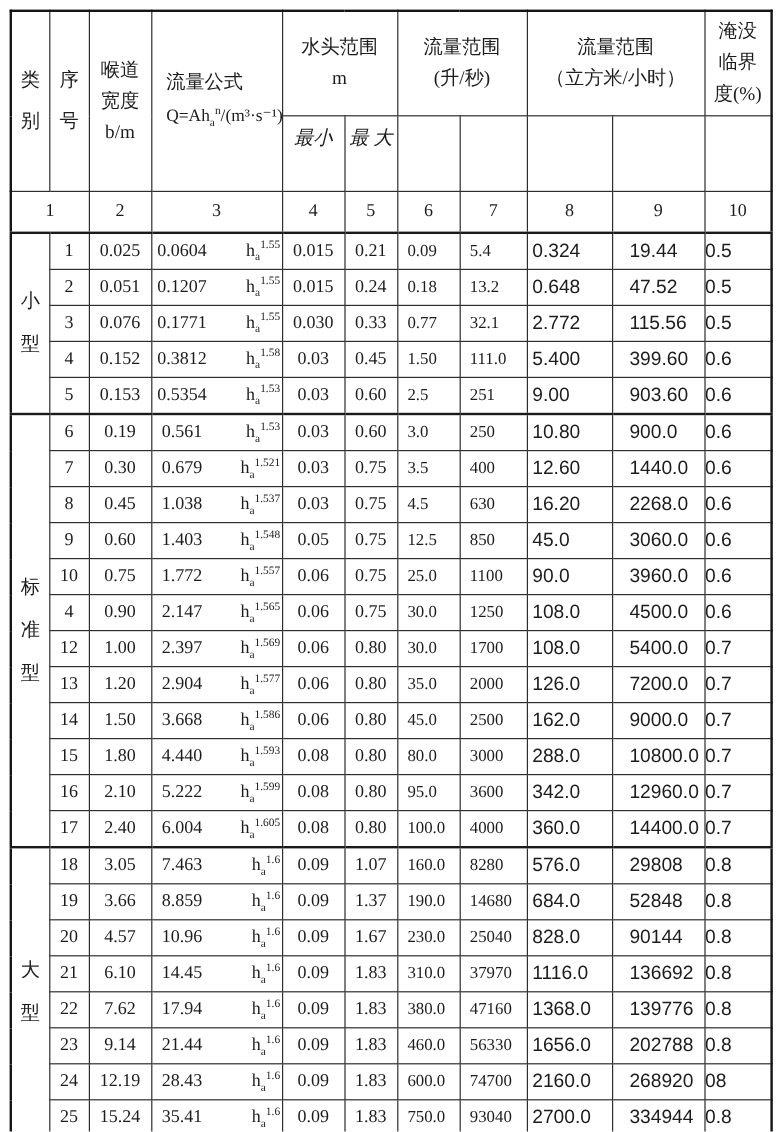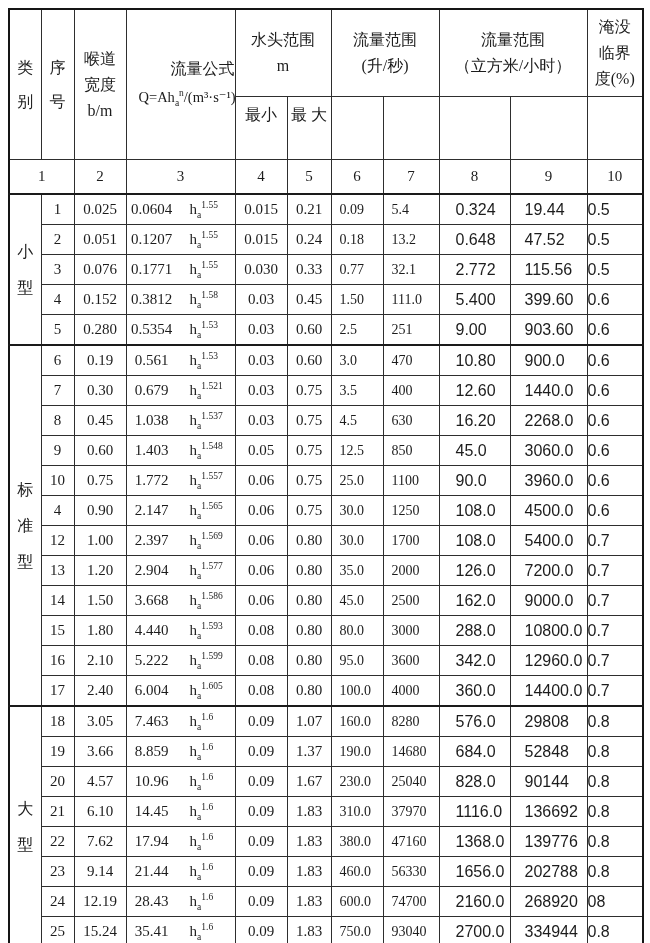--- a/index.html
+++ b/index.html
@@ -23,49 +23,49 @@
     font-size:15px;
     overflow:hidden;
   }
   
   col.c1{width:32px}col.c2{width:33px}col.c3{width:52px}col.c4{width:109px}
   col.c5{width:52px}col.c6{width:44px}col.c7{width:52px}col.c8{width:56px}
   col.c9{width:71px}col.c10{width:77px}col.c11{width:56px}
 
   
   tr.hr1 td{height:86px;font-size:16px;}
-  tr.hr2 td{height:54px;font-size:16px;vertical-align:top;}
+  tr.hr2 td{height:54px;font-size:16px;vertical-align:top;font-style:italic;}
   tr.hr2 td.subhead{padding-top:8px;}
   tr.hr3 td{height:33px;font-size:15px;}
   .lines div{line-height:26px;}
 
   
   .vstack span{display:block;line-height:16px;}
   .vstack.tall span{margin:18px 0;}
   .vstack.group span{margin:20px 0;font-size:16px;}
 
   
-  .formula-head{text-align:right;padding-left:12px;}
+  .formula-head{text-align:left;padding-left:12px;}
   .formula-head .ftitle{line-height:26px;}
   .formula-head .expr{line-height:22px;font-size:14.5px;white-space:nowrap;}
   sub{font-size:9.5px;}
   sup{font-size:9.5px;}
 
   
   tbody td{height:29px;}
   tbody tr.group-start td{border-top:2px solid #1a1a1a;}
   .c-f{white-space:nowrap;}
   .c-f .fcoef{display:inline-block;width:50%;text-align:center;box-sizing:border-box;padding-right:6px;}
-  .c-f .fterm{display:inline-block;width:48%;text-align:left;box-sizing:border-box;padding-left:8px;}
+  .c-f .fterm{display:inline-block;width:48%;text-align:right;box-sizing:border-box;padding-left:8px;}
   .c-q6,.c-q7{text-align:left;padding-left:8px;font-size:14px;}
   .c-q8,.c-q9,.c-q10{
     font-family:"Liberation Sans","DejaVu Sans",sans-serif;
     font-size:16px;text-align:left;
   }
-  .c-q8{padding-left:16px}.c-q9{padding-left:14px}.c-q10{}
+  .c-q8{padding-left:4px}.c-q9{padding-left:14px}.c-q10{}
   .group-cell{font-size:16px;}
 </style>
 </head>
 <body>
 
 <table>
   <colgroup>
     <col class="c1">
       <col class="c2">
       <col class="c3">
@@ -201,21 +201,21 @@
         <td class="c-hmin">0.03</td>
         <td class="c-hmax">0.45</td>
         <td class="c-q6">1.50</td>
         <td class="c-q7">111.0</td>
         <td class="c-q8">5.400</td>
         <td class="c-q9">399.60</td>
         <td class="c-q10">0.6</td>
       </tr>
       <tr>
         <td class="c-no">5</td>
-        <td class="c-b">0.280</td>
+        <td class="c-b">0.153</td>
         <td class="c-f"><span class="fcoef">0.5354</span><span class="fterm">h<sub>a</sub><sup>1.53</sup></span></td>
         <td class="c-hmin">0.03</td>
         <td class="c-hmax">0.60</td>
         <td class="c-q6">2.5</td>
         <td class="c-q7">251</td>
         <td class="c-q8">9.00</td>
         <td class="c-q9">903.60</td>
         <td class="c-q10">0.6</td>
       </tr>
       <tr class="group-start">
@@ -225,21 +225,21 @@
             <span>准</span>
             <span>型</span>
           </div>
         </td>
         <td class="c-no">6</td>
         <td class="c-b">0.19</td>
         <td class="c-f"><span class="fcoef">0.561</span><span class="fterm">h<sub>a</sub><sup>1.53</sup></span></td>
         <td class="c-hmin">0.03</td>
         <td class="c-hmax">0.60</td>
         <td class="c-q6">3.0</td>
-        <td class="c-q7">470</td>
+        <td class="c-q7">250</td>
         <td class="c-q8">10.80</td>
         <td class="c-q9">900.0</td>
         <td class="c-q10">0.6</td>
       </tr>
       <tr>
         <td class="c-no">7</td>
         <td class="c-b">0.30</td>
         <td class="c-f"><span class="fcoef">0.679</span><span class="fterm">h<sub>a</sub><sup>1.521</sup></span></td>
         <td class="c-hmin">0.03</td>
         <td class="c-hmax">0.75</td>

